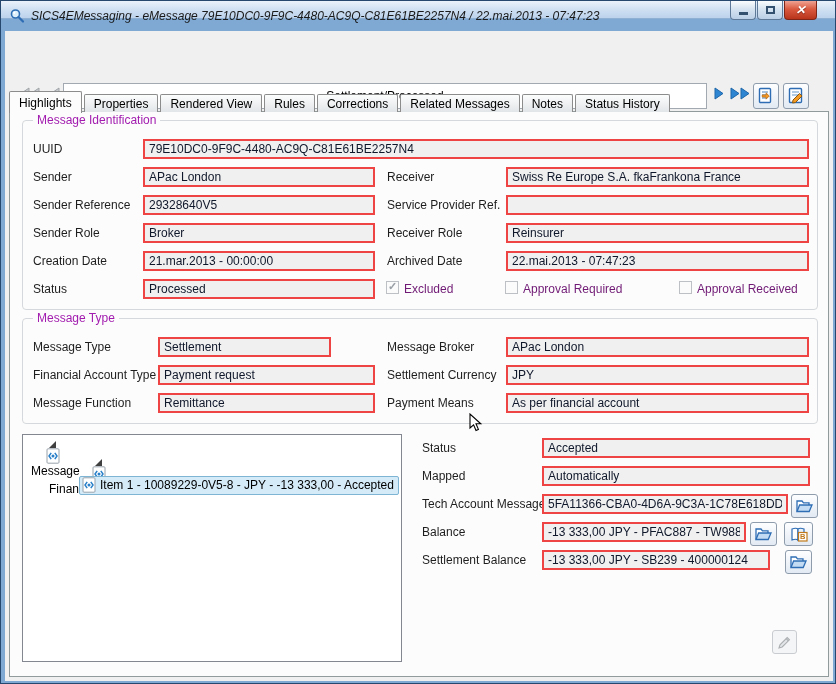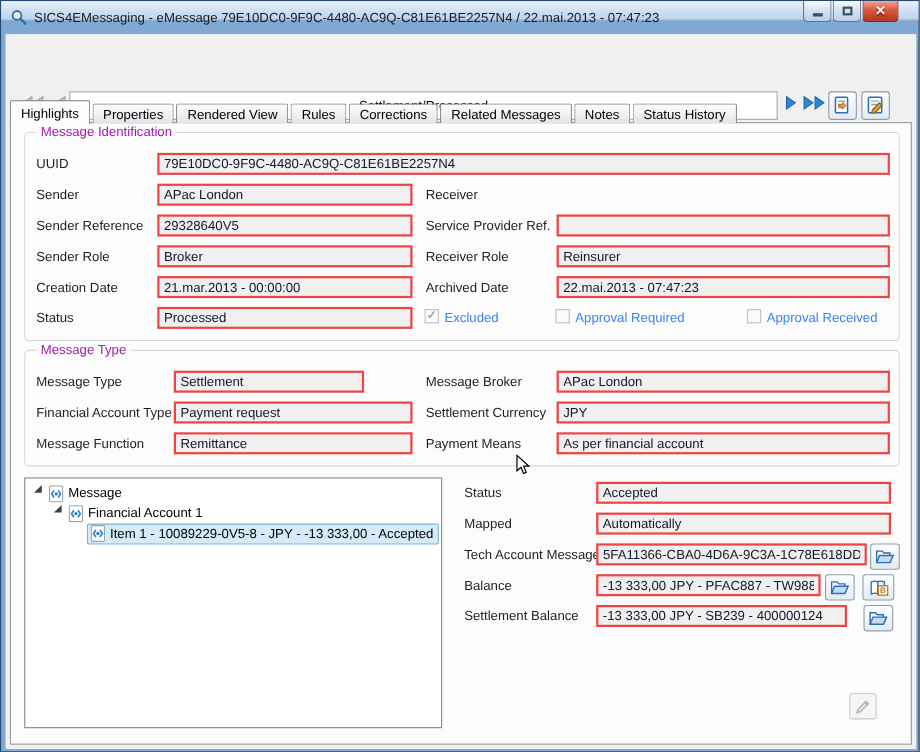--- a/index.html
+++ b/index.html
@@ -8,20 +8,21 @@
   .window {
     position:relative; width:836px; height:684px; margin:0 auto;
     background:#7FA8D2; border:1px solid #27486E; overflow:hidden;
     font-size:12px; color:#000;
   }
   
   .titlebar {
     position:absolute; left:0; top:0; width:836px; height:18px;
     background:linear-gradient(#EAF2FB, #CBDDF1 60%, #BDD3EC);
     border-bottom:1px solid #8FB0D3;
+    font-style:italic;
   }
   .title-icon { position:absolute; left:8px; top:7px; width:16px; height:16px; }
   .title-text { position:absolute; left:30px; top:8px; color:#1A1A1A; white-space:nowrap; }
   .cap-btn {
     position:absolute; top:0; height:19px; border:1px solid #5E7897; border-top:none;
     border-radius:0 0 4px 4px; background:linear-gradient(#FBFDFE,#D6E3F0 45%,#BACFE6);
     display:flex; align-items:center; justify-content:center; cursor:default;
   }
   .cap-btn.minimize { left:729px; width:26px; }
   .cap-btn.maximize { left:756px; width:26px; }
@@ -67,31 +68,31 @@
     margin-bottom:-1px; font-weight:normal;
   }
   
   .panel {
     position:absolute; left:4px; top:80px; width:820px; height:566px;
     background:#FCFCFC; border:1px solid #919B9C; z-index:2;
   }
   .groupbox { position:absolute; border:1px solid #D5D8DC; border-radius:4px; }
   .group-title { position:absolute; top:-8px; left:10px; background:#FCFCFC; padding:0 4px; color:#a21caf; }
   .lbl { position:absolute; white-space:nowrap; color:#1E1E1E; }
-  .lbl.dis { color:#3b82f6; }
+  .lbl.dis { color:#701a75; }
   .field {
     position:absolute; height:20px; background:#F0F0F0; border:2px solid #ef4444;
     font-family:"Liberation Sans", sans-serif; font-size:12px; color:#0f172a;
     padding:0 4px;
   }
   .cb { position:absolute; width:13px; height:13px; background:#FBFBFB; border:1px solid #BDC1C5; }
   .cb.checked::after { content:"✓"; position:absolute; left:1px; top:-2px; color:#9AA0A6; font-size:11px; font-weight:bold; }
   
   .treebox { position:absolute; left:12px; top:322px; width:380px; height:228px; background:#FFF; border:1px solid #828790; }
-  .tree-row { position:absolute; height:18px; display:flex; align-items:flex-start; white-space:nowrap; }
+  .tree-row { position:absolute; height:18px; display:flex; align-items:center; white-space:nowrap;flex-direction:column; }
   .expander { width:0; height:0; border-left:7px solid transparent; border-bottom:7px solid #404040; margin-right:6px; }
   .tree-ico { margin-right:4px; flex:none; }
   .tree-sel { background:#D5EBF8; border:1px solid #7EB4D4; border-radius:2px; padding:0 4px 1px 2px; display:flex; align-items:center; }
   
   .mini-btn {
     position:absolute; width:27px; height:24px; border:1px solid #8E9CAC; border-radius:3px;
     background:linear-gradient(#FDFEFF,#E3EAF3); display:flex; align-items:center; justify-content:center; cursor:default;
   }
   .mini-btn.disabled { border-color:#C9CCD0; background:#F4F5F6; }
   .cursor { position:absolute; left:468px; top:412px; z-index:9; pointer-events:none; }
@@ -170,20 +171,21 @@
 
       <div class="groupbox" style="left:12px; top:8px; width:796px; height:190px;">
         <span class="group-title">Message Identification</span>
 
         <span class="lbl" style="left:10px; top:21px;">UUID</span>
         <input class="field" style="left: 120px; top: 18px; width: 666px;" readonly="" value="79E10DC0-9F9C-4480-AC9Q-C81E61BE2257N4">
 
         <span class="lbl" style="left:10px; top:49px;">Sender</span>
         <input class="field" style="left: 120px; top: 46px; width: 232px;" readonly="" value="APac London">
         <span class="lbl" style="left:364px; top:49px;">Receiver</span>
+        <input class="field" style="left: 483px; top: 46px; width: 303px;" readonly="" value="Swiss Re Europe S.A. fkaFrankona France">
 
         <span class="lbl" style="left:10px; top:77px;">Sender Reference</span>
         <input class="field" style="left: 120px; top: 74px; width: 232px;" readonly="" value="29328640V5">
         <span class="lbl" style="left:364px; top:77px;">Service Provider Ref.</span>
         <input class="field" style="left: 483px; top: 74px; width: 303px;" readonly="" value="">
 
         <span class="lbl" style="left:10px; top:105px;">Sender Role</span>
         <input class="field" style="left: 120px; top: 102px; width: 232px;" readonly="" value="Broker">
         <span class="lbl" style="left:364px; top:105px;">Receiver Role</span>
         <input class="field" style="left: 483px; top: 102px; width: 303px;" readonly="" value="Reinsurer">

